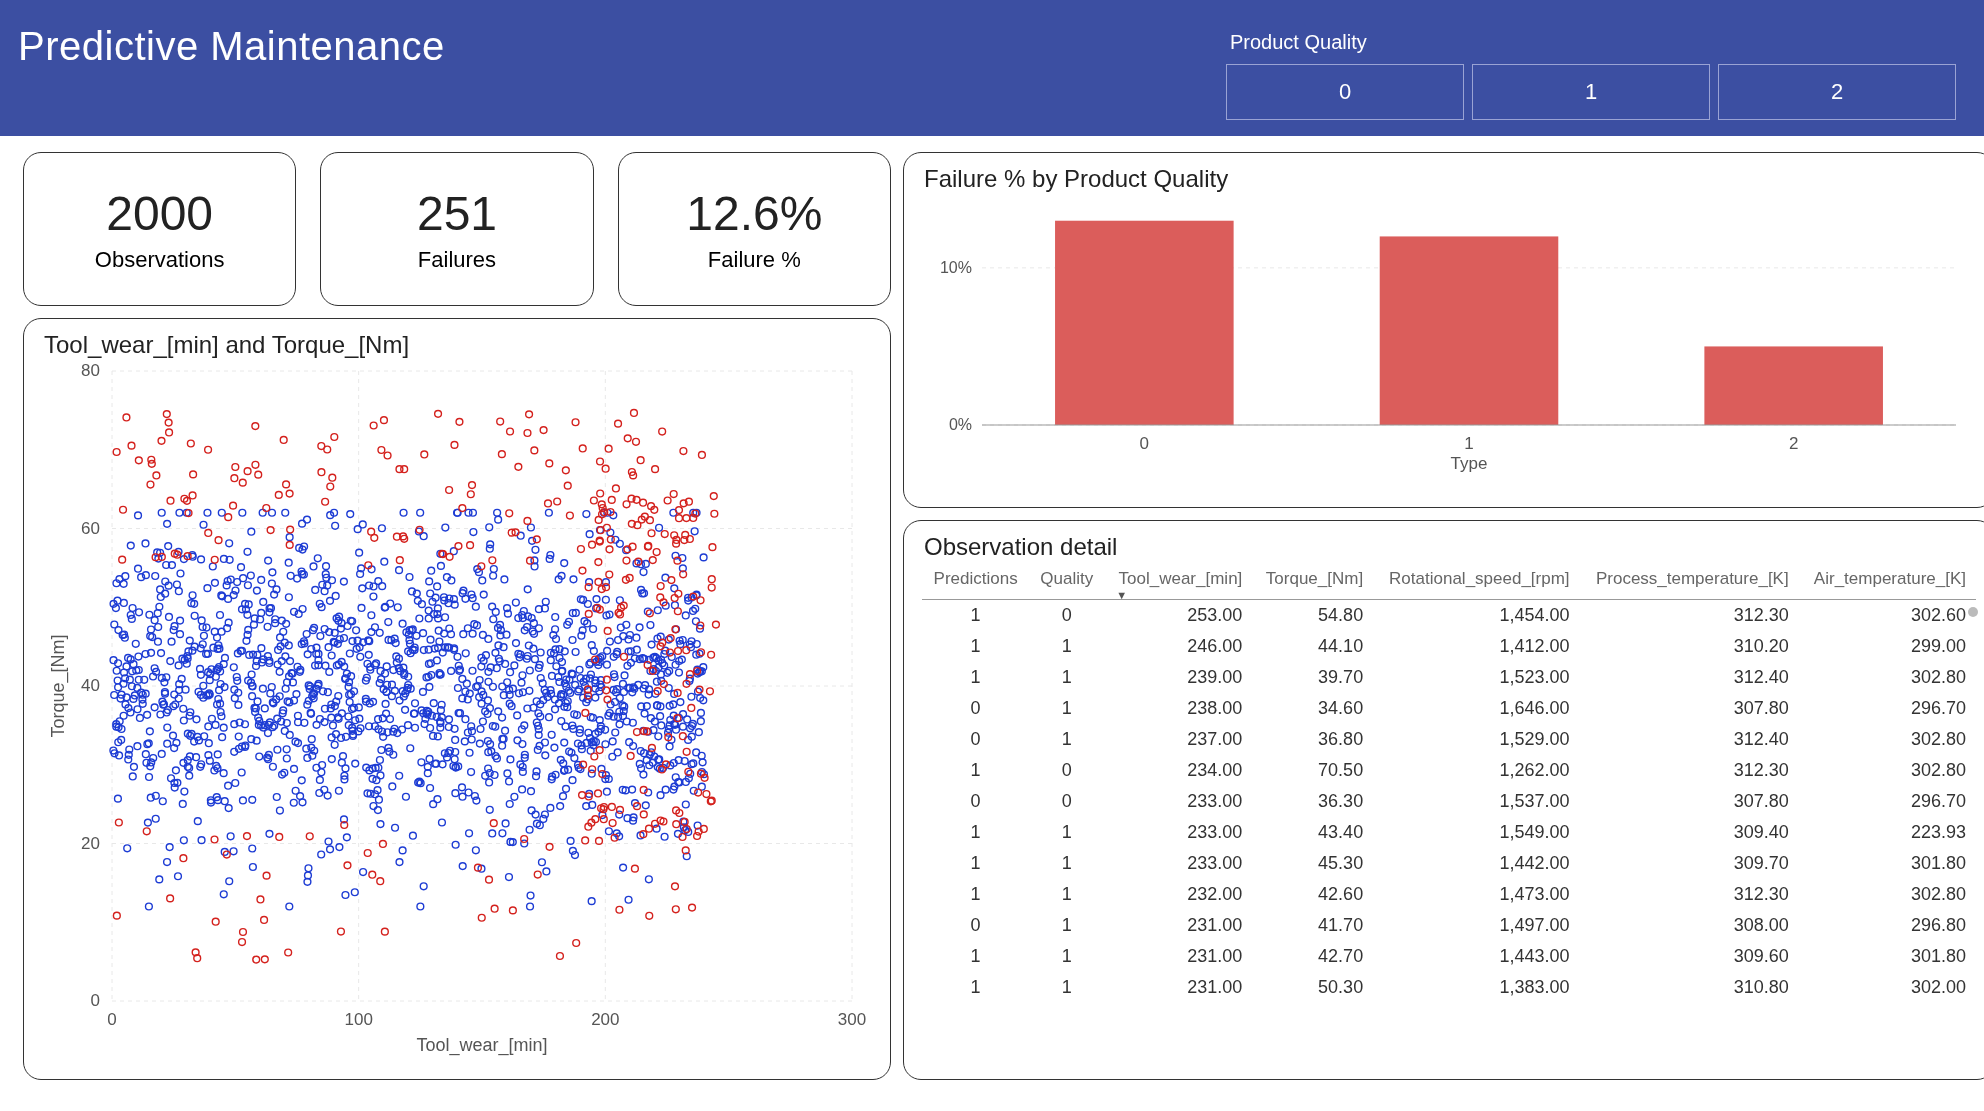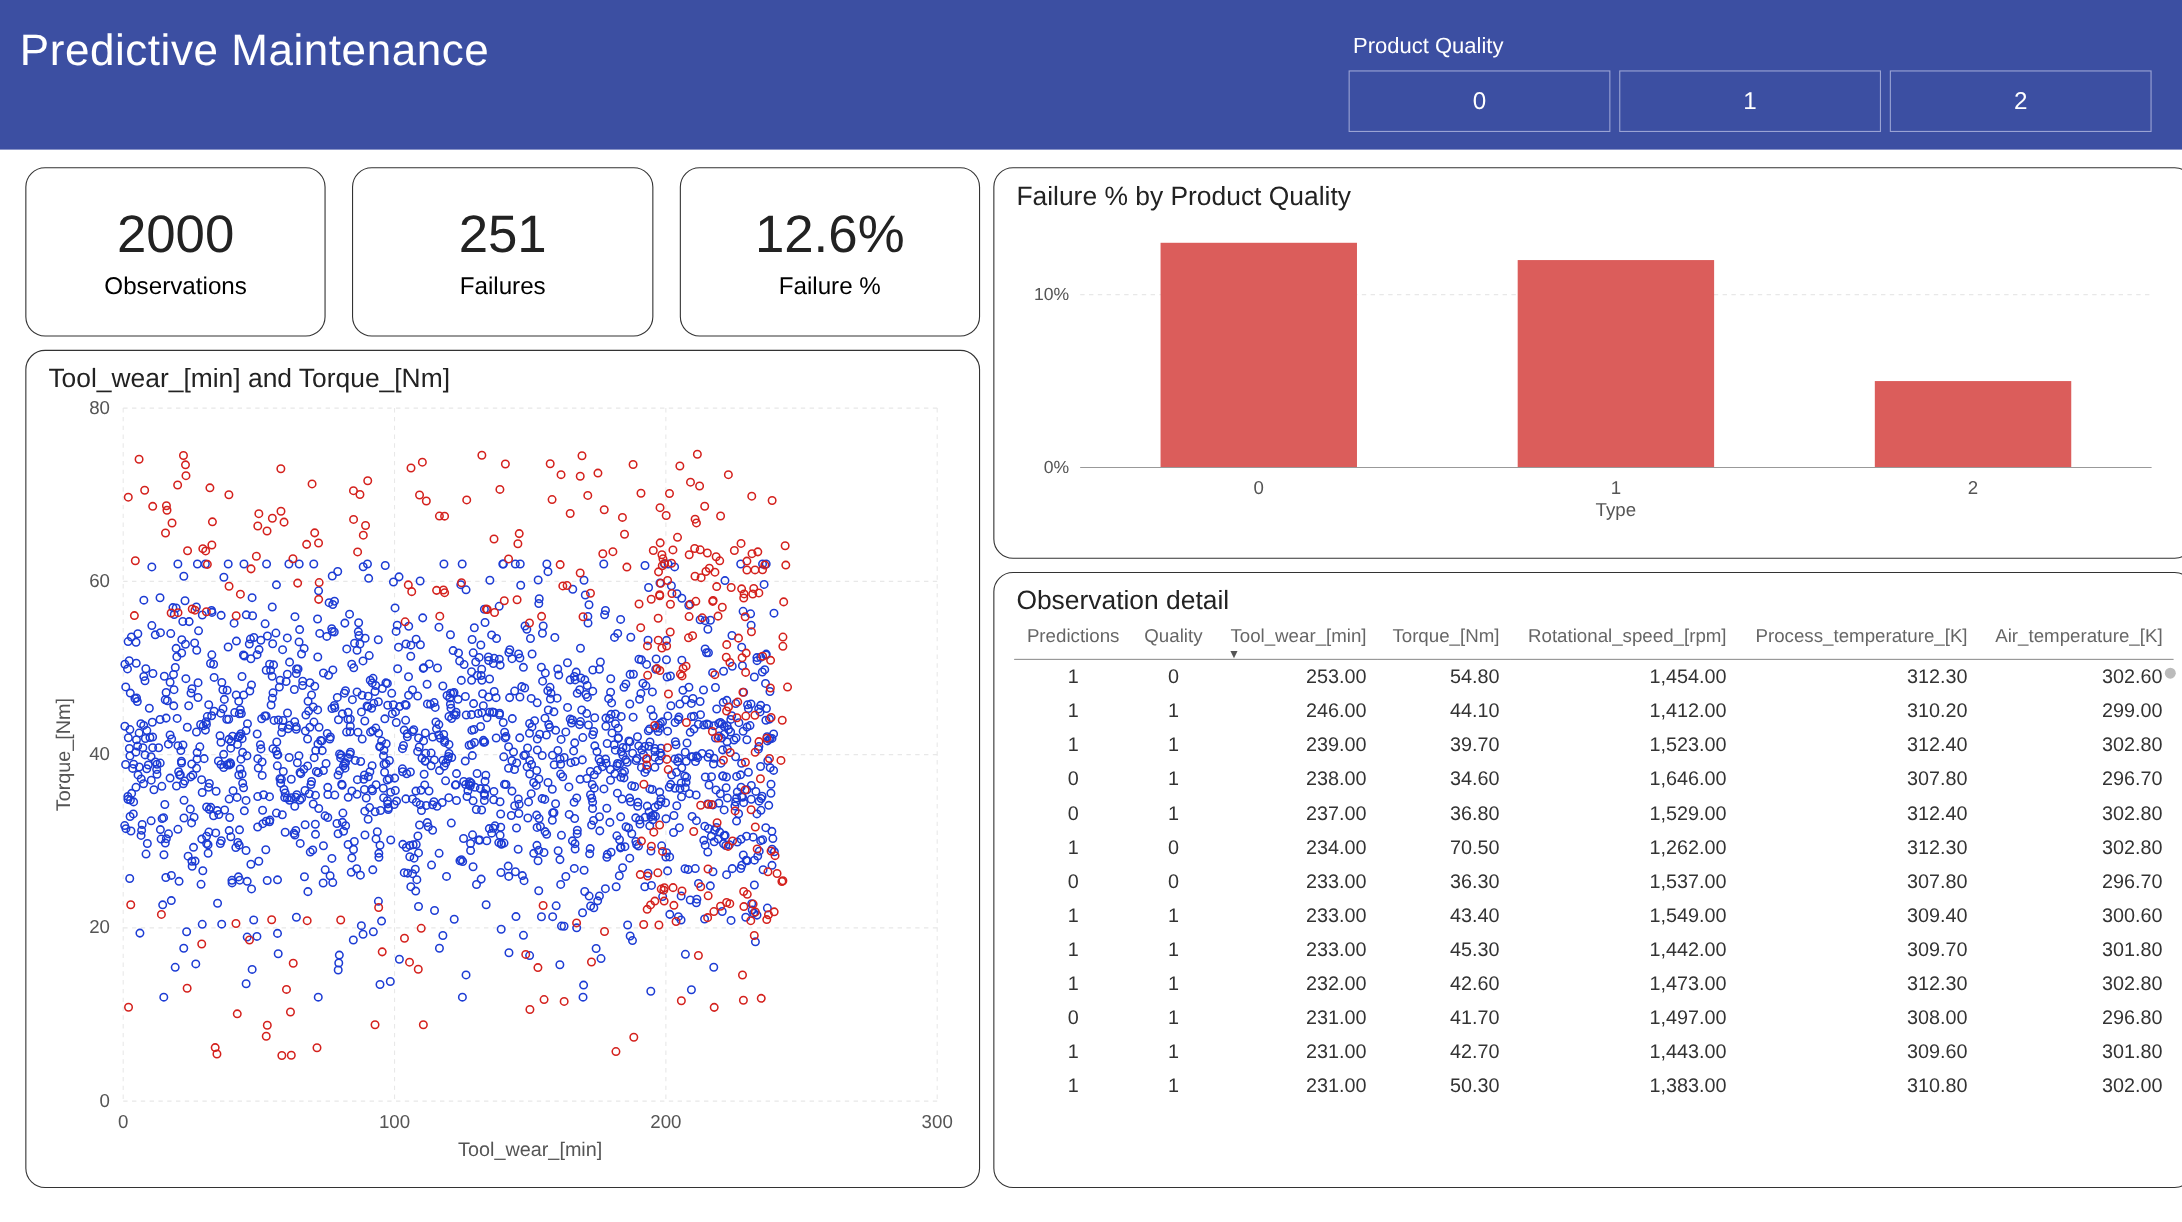--- a/index.html
+++ b/index.html
@@ -2168,21 +2168,21 @@
                 <td>307.80</td>
                 <td>296.70</td>
               </tr>
               <tr>
                 <td>1</td>
                 <td>1</td>
                 <td>233.00</td>
                 <td>43.40</td>
                 <td>1,549.00</td>
                 <td>309.40</td>
-                <td>300.60</td>
+                <td>223.93</td>
               </tr>
               <tr>
                 <td>1</td>
                 <td>1</td>
                 <td>233.00</td>
                 <td>45.30</td>
                 <td>1,442.00</td>
                 <td>309.70</td>
                 <td>301.80</td>
               </tr>

